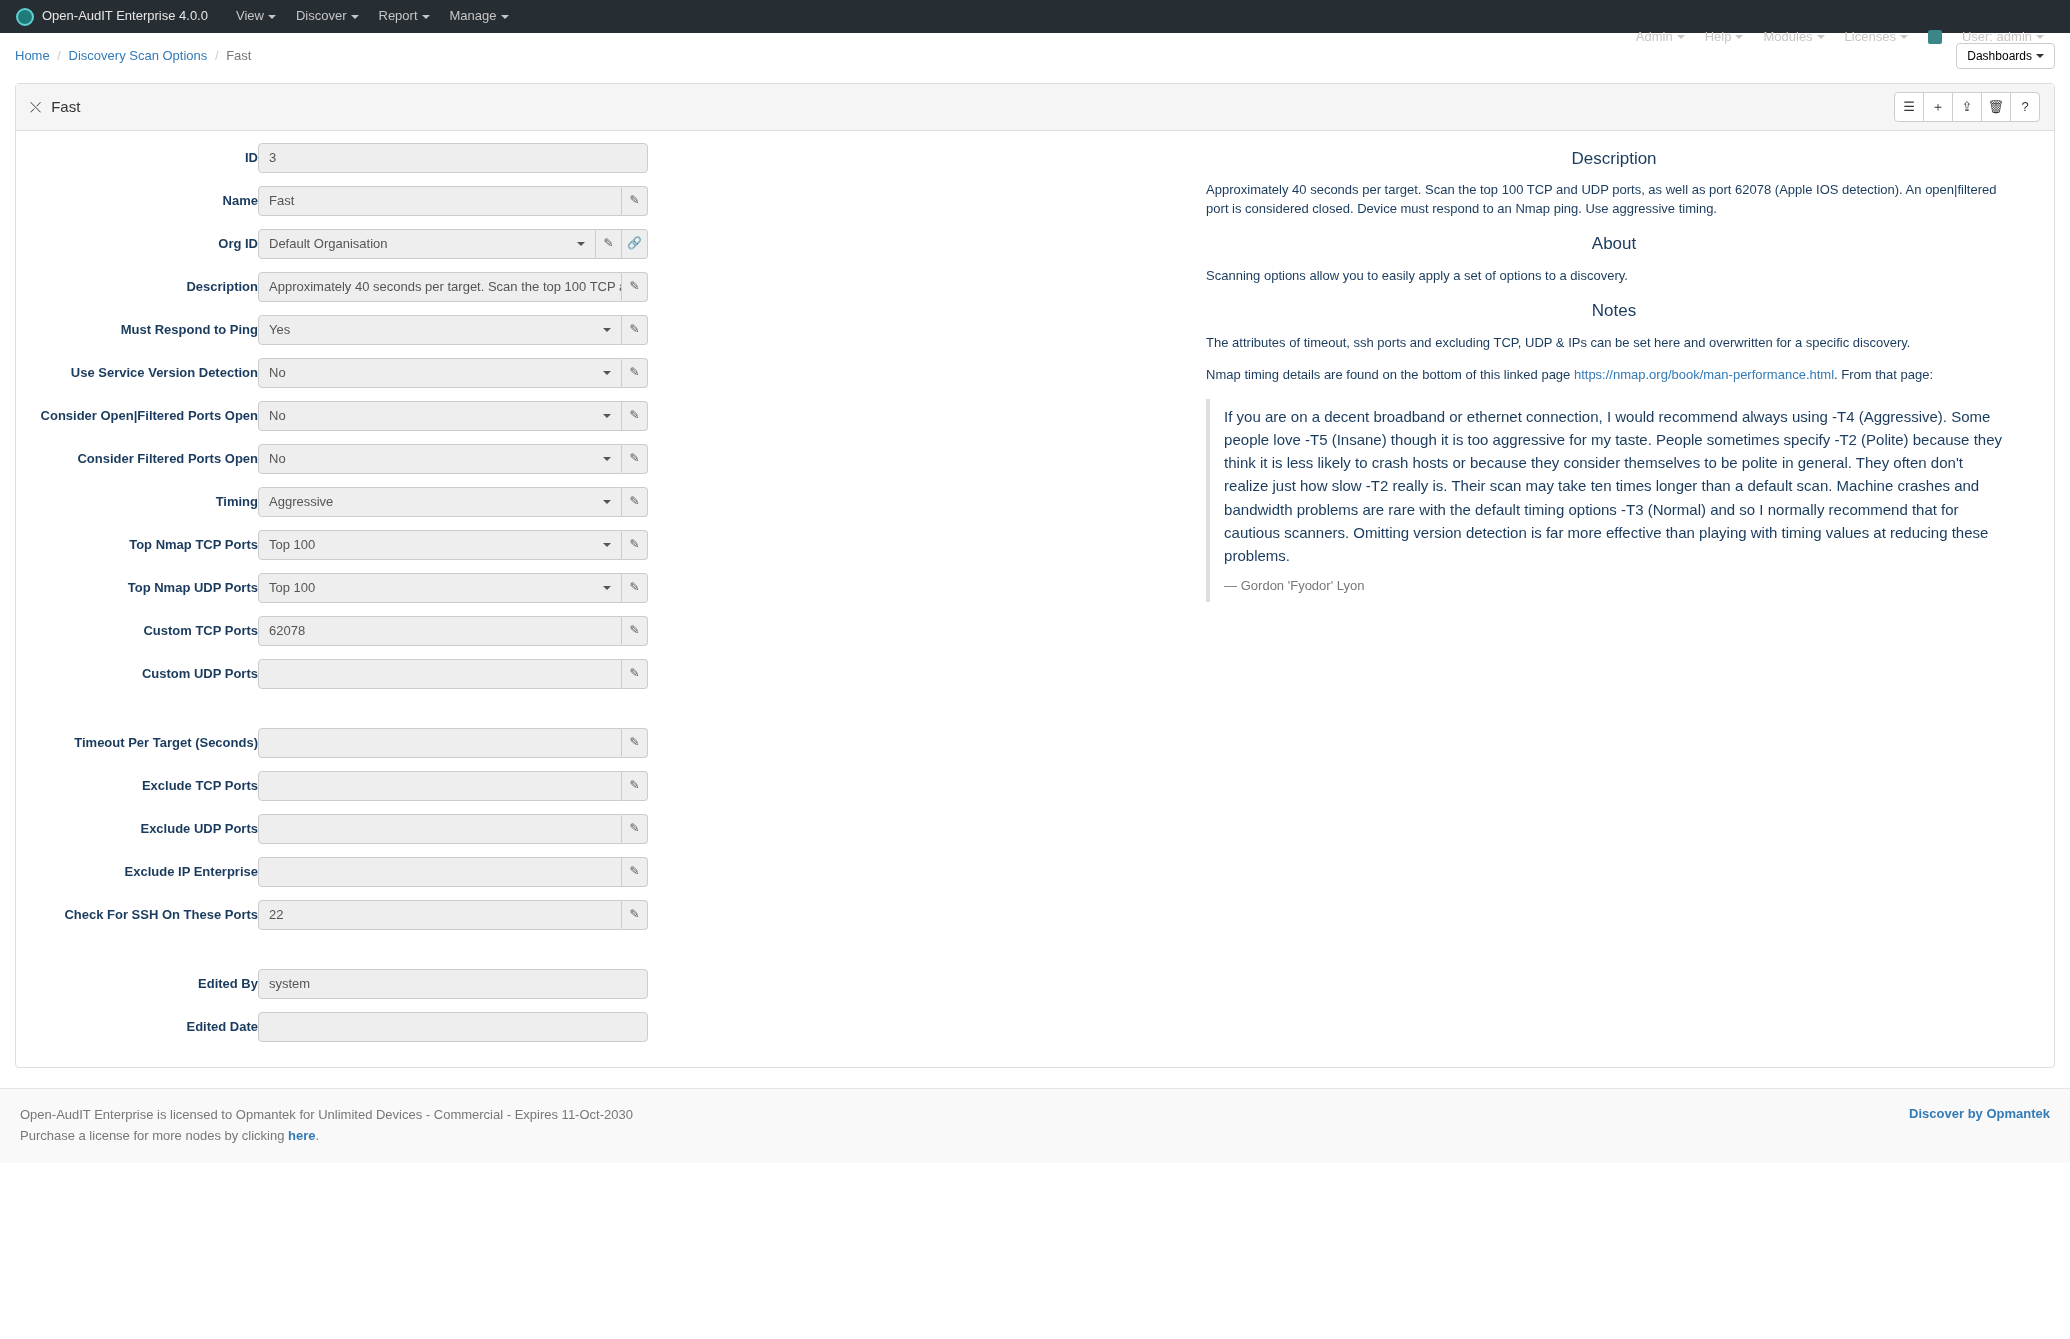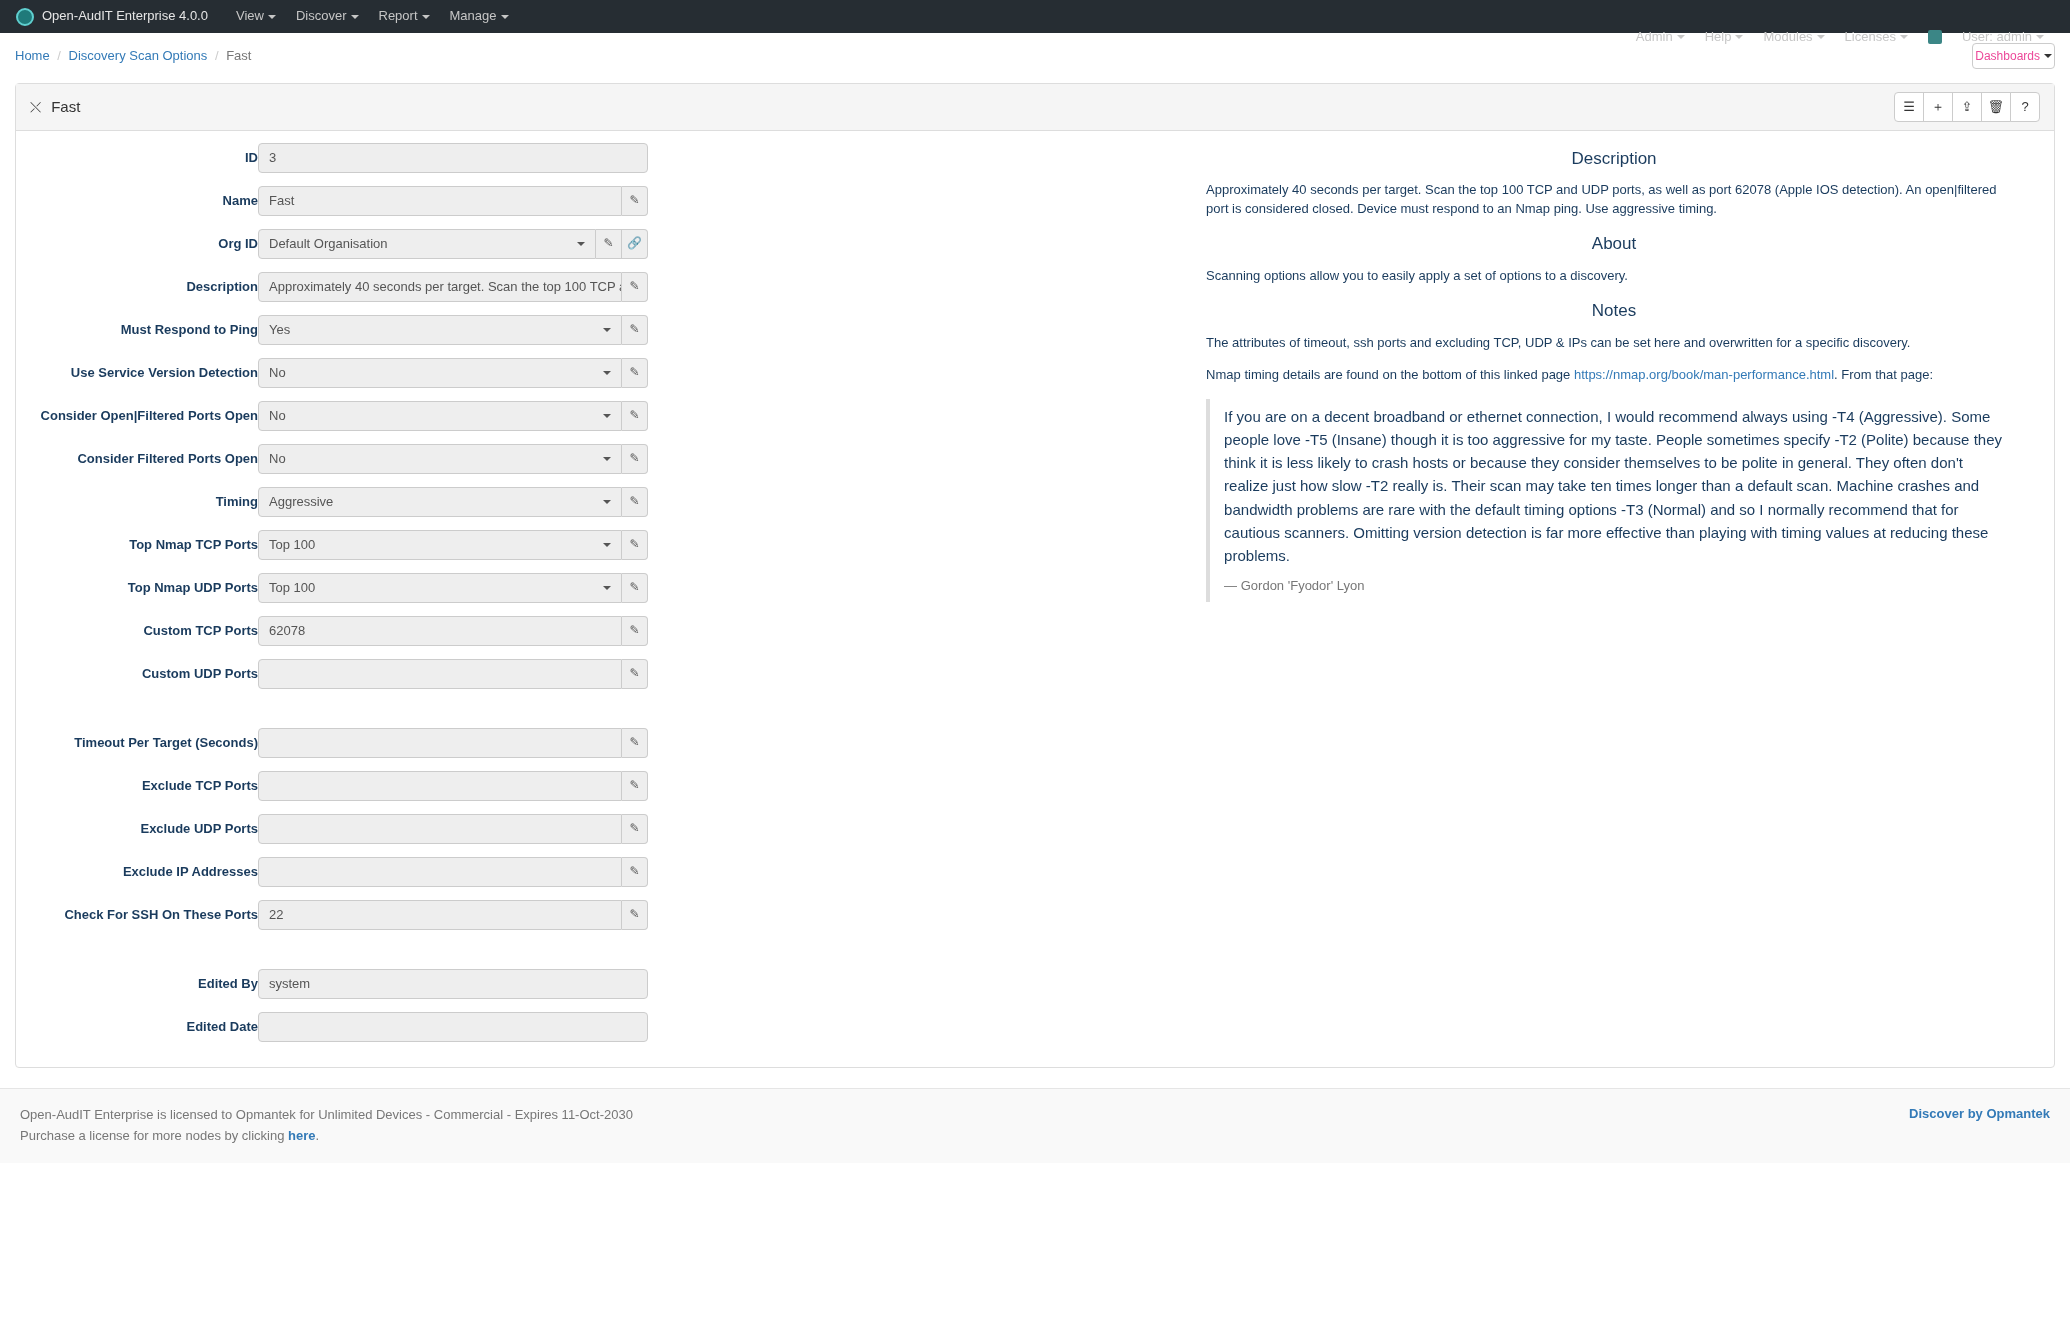--- a/index.html
+++ b/index.html
@@ -69,23 +69,23 @@
     font-size: 13px;
   }
   .subbar .crumbs { flex: 1; color: #777; }
   .subbar .crumbs a { color: #337ab7; }
   .subbar .crumb-sep { color: #ccc; margin: 0 4px; }
   .subbar .crumb-current { color: #777; }
   .subbar .dash-btn {
     background: #fff;
     border: 1px solid #ccc;
     border-radius: 4px;
-    padding: 5px 2px;
+    padding: 5px 10px;
     font-size: 12px;
-    color: #ec4899;
+    color: #000000;
     cursor: pointer;
     display: flex; align-items: center; gap: 4px;
   }
   .subbar .dash-btn .caret {
     width: 0; height: 0;
     border-left: 4px solid transparent;
     border-right: 4px solid transparent;
     border-top: 4px solid #333;
   }
 
@@ -454,21 +454,21 @@
 
         <div class="form-row">
           <div class="lbl">Exclude UDP Ports</div>
           <div class="ctrl has-edit">
             <div class="fld"></div>
             <div class="grp-btn">✎</div>
           </div>
         </div>
 
         <div class="form-row">
-          <div class="lbl">Exclude IP Addresses</div>
+          <div class="lbl">Exclude IP Enterprise</div>
           <div class="ctrl has-edit">
             <div class="fld"></div>
             <div class="grp-btn">✎</div>
           </div>
         </div>
 
         <div class="form-row">
           <div class="lbl">Check For SSH On These Ports</div>
           <div class="ctrl has-edit">
             <div class="fld">22</div>

